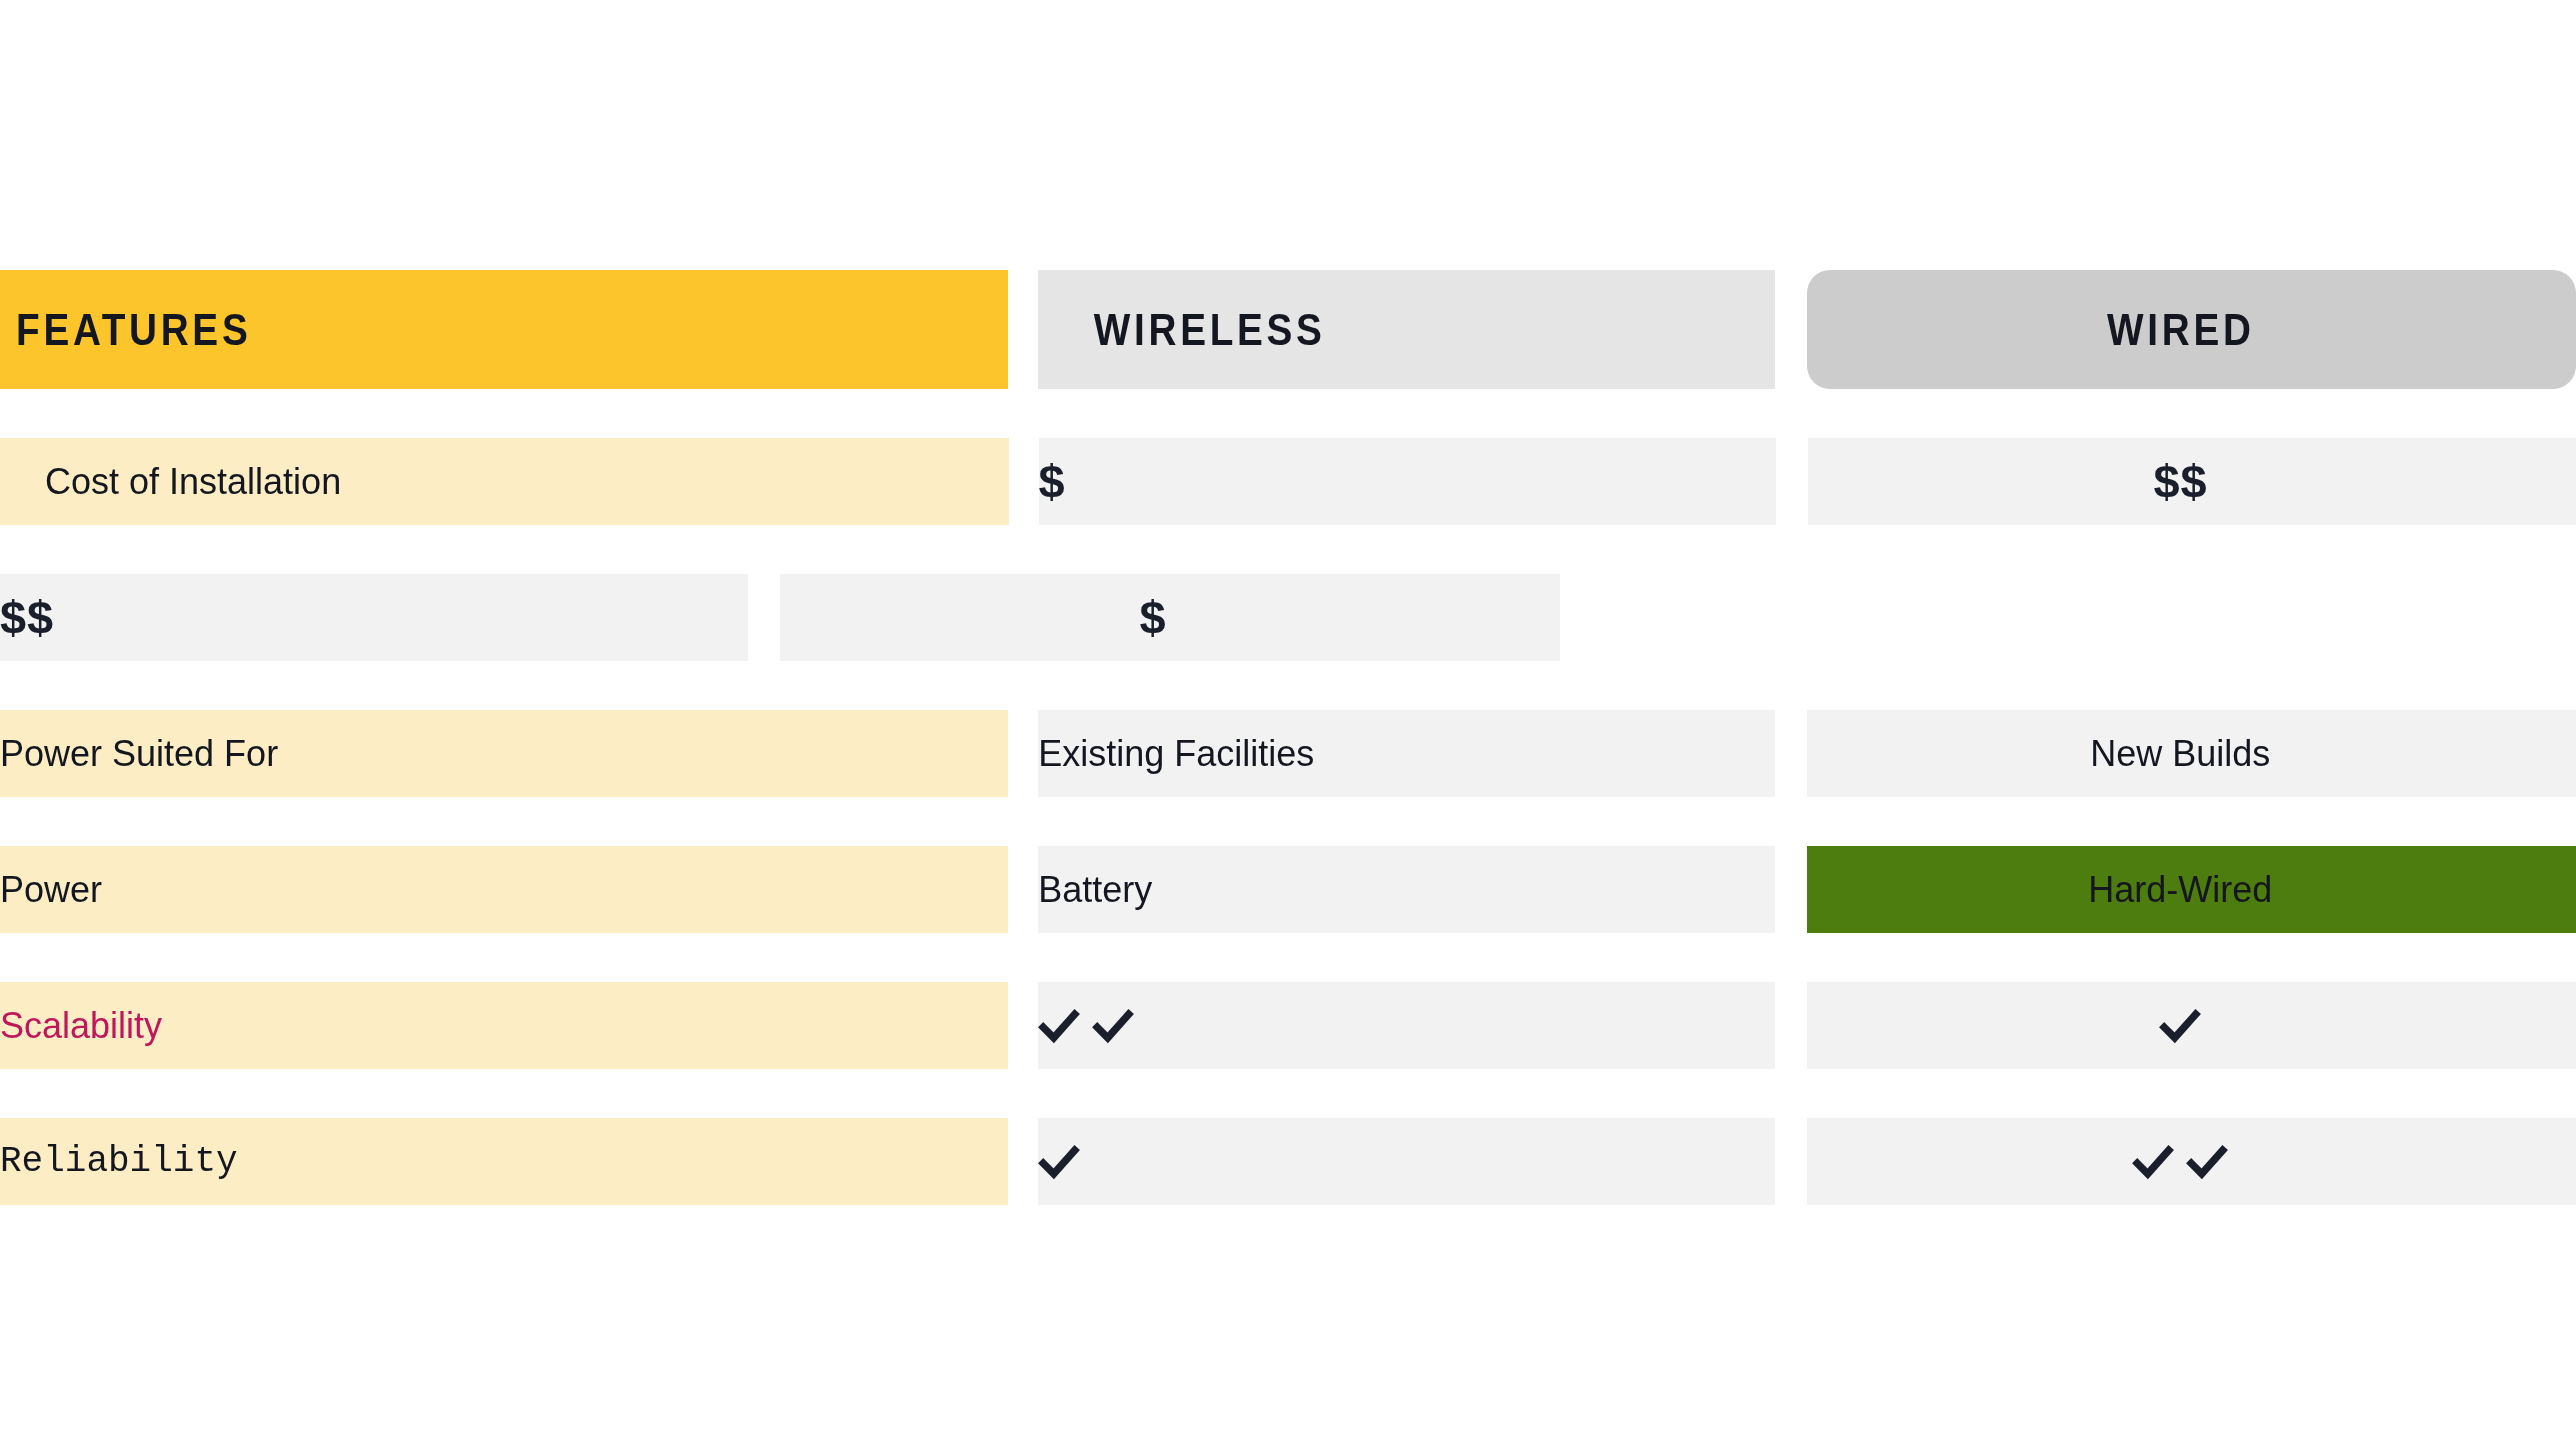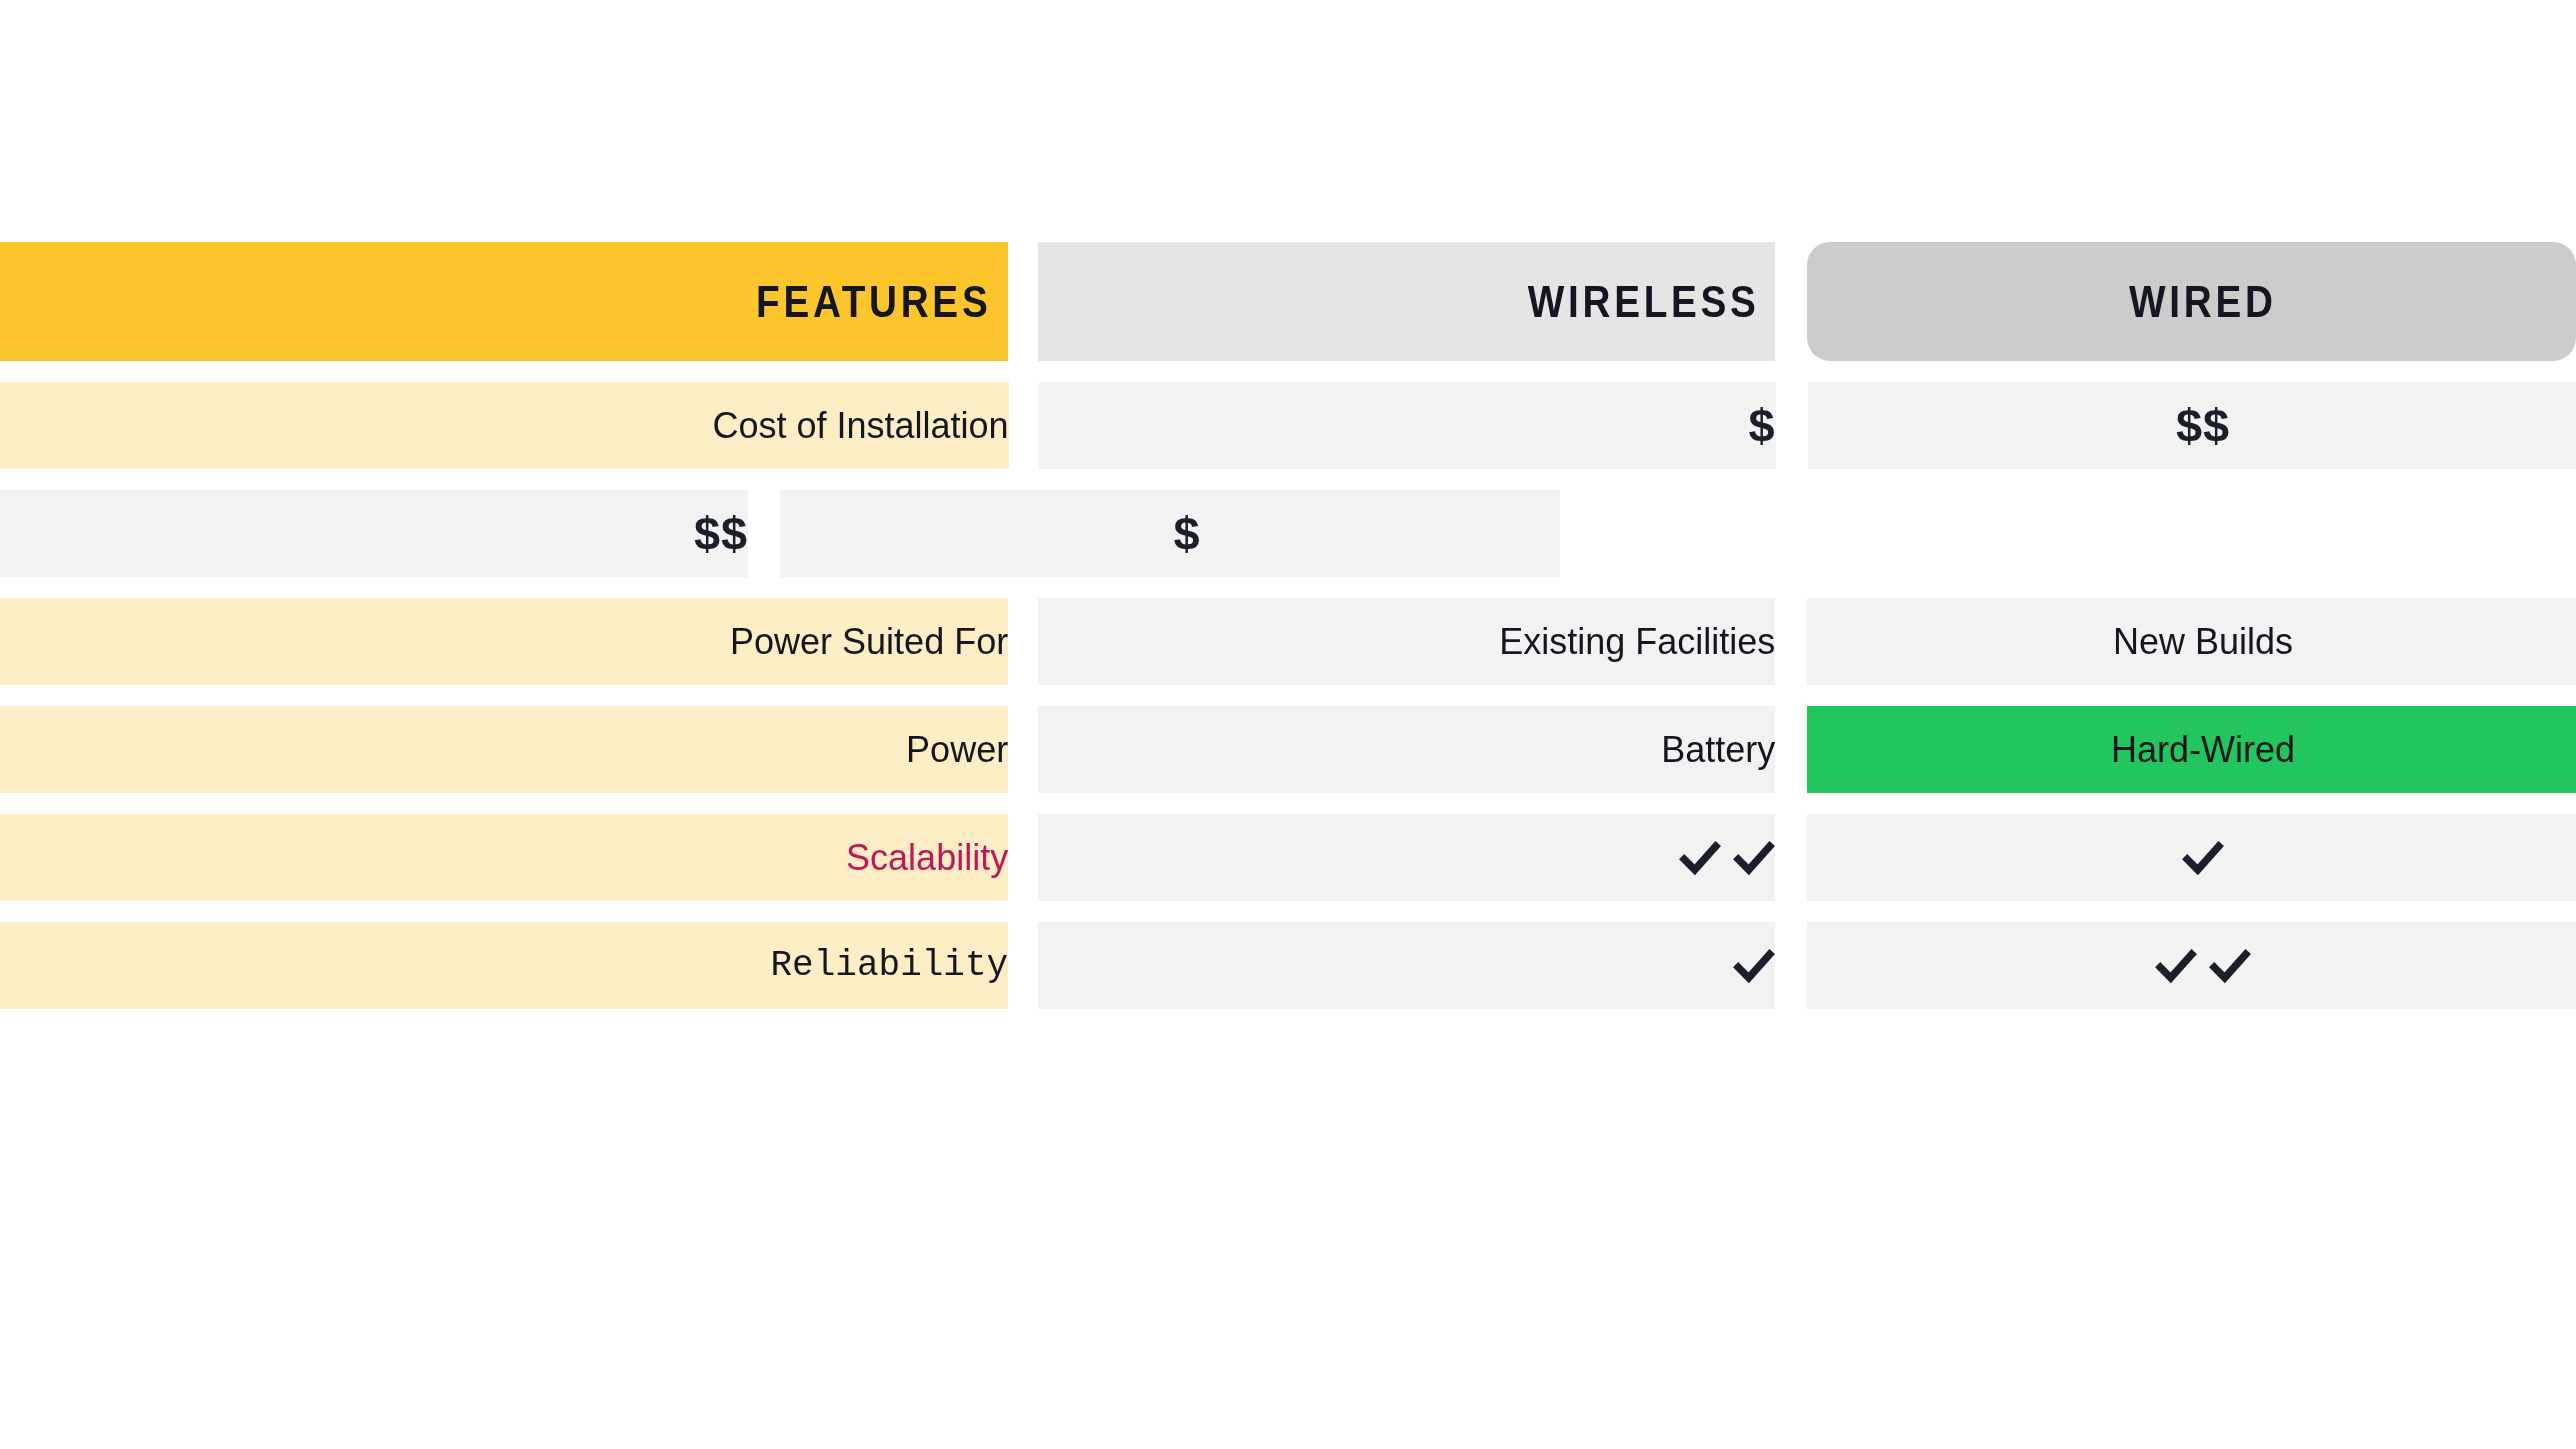--- a/index.html
+++ b/index.html
@@ -28,22 +28,23 @@
     width: 100%;
     margin-bottom: 21px;
   }
   .table-row:last-child { margin-bottom: 0; }
 
   
   .col {
     box-sizing: border-box;
     display: flex;
     align-items: center;
-    justify-content: flex-end;
+    justify-content: flex-start;
     text-align: center;
+    margin-top: 28px;
   }
 
   .col-features {
     width: 1023px;
     margin-right: 30px;
   }
   .col-wireless {
     width: 748px;
     margin-right: 32px;
   }
@@ -187,21 +188,21 @@
     </div>
   </div>
 
   <div class="table-row body-row">
     <div class="col col-features cell-features" style="background: rgb(252, 237, 196);">
       <span class="cell-text" style="color: rgb(20, 23, 31);">Power</span>
     </div>
     <div class="col col-wireless cell-grey" style="background: rgb(242, 242, 242);">
       <span class="cell-text" style="color: rgb(20, 23, 31);">Battery</span>
     </div>
-    <div class="col col-wired cell-grey" style="background: #22c55e;">
+    <div class="col col-wired cell-grey" style="background: #4d7c0f;">
       <div class="inner-center">
         <span class="cell-text" style="color: rgb(20, 23, 31);">Hard-Wired</span>
       </div>
     </div>
   </div>
 
   <div class="table-row body-row">
     <div class="col col-features cell-features" style="background: rgb(252, 237, 196);">
       <span class="cell-text" style="color: #be185d;">Scalability</span>
     </div>

